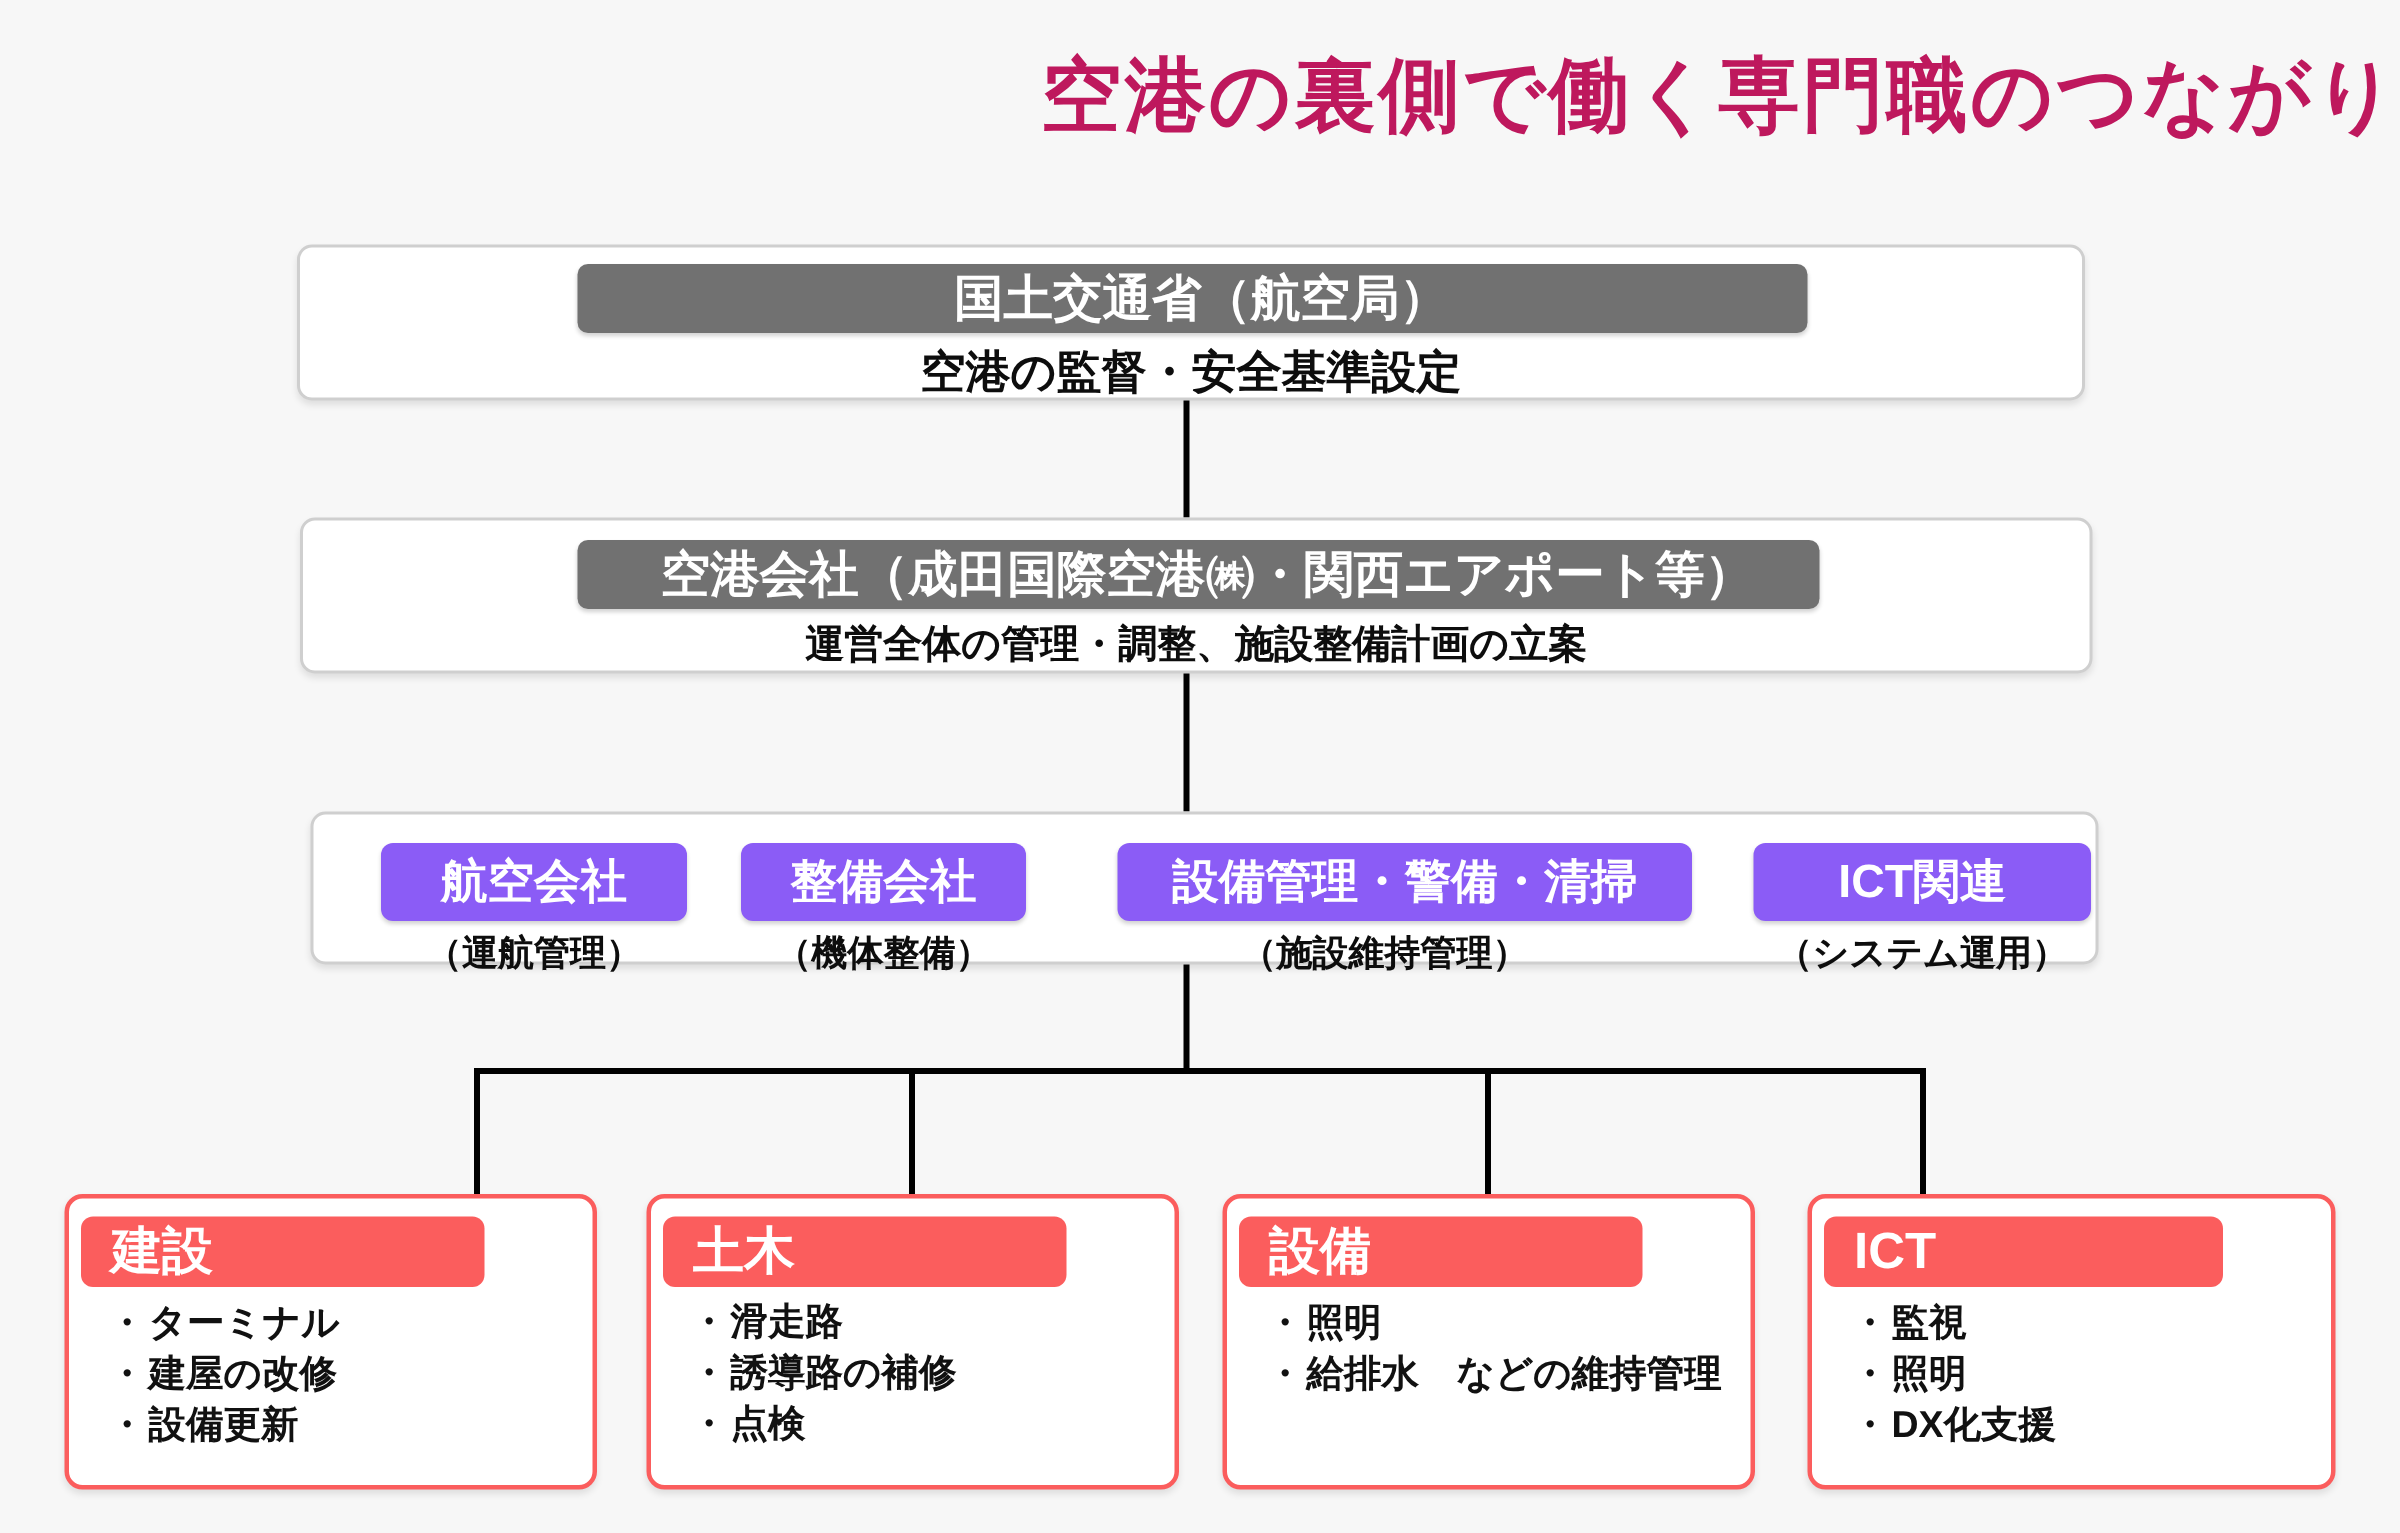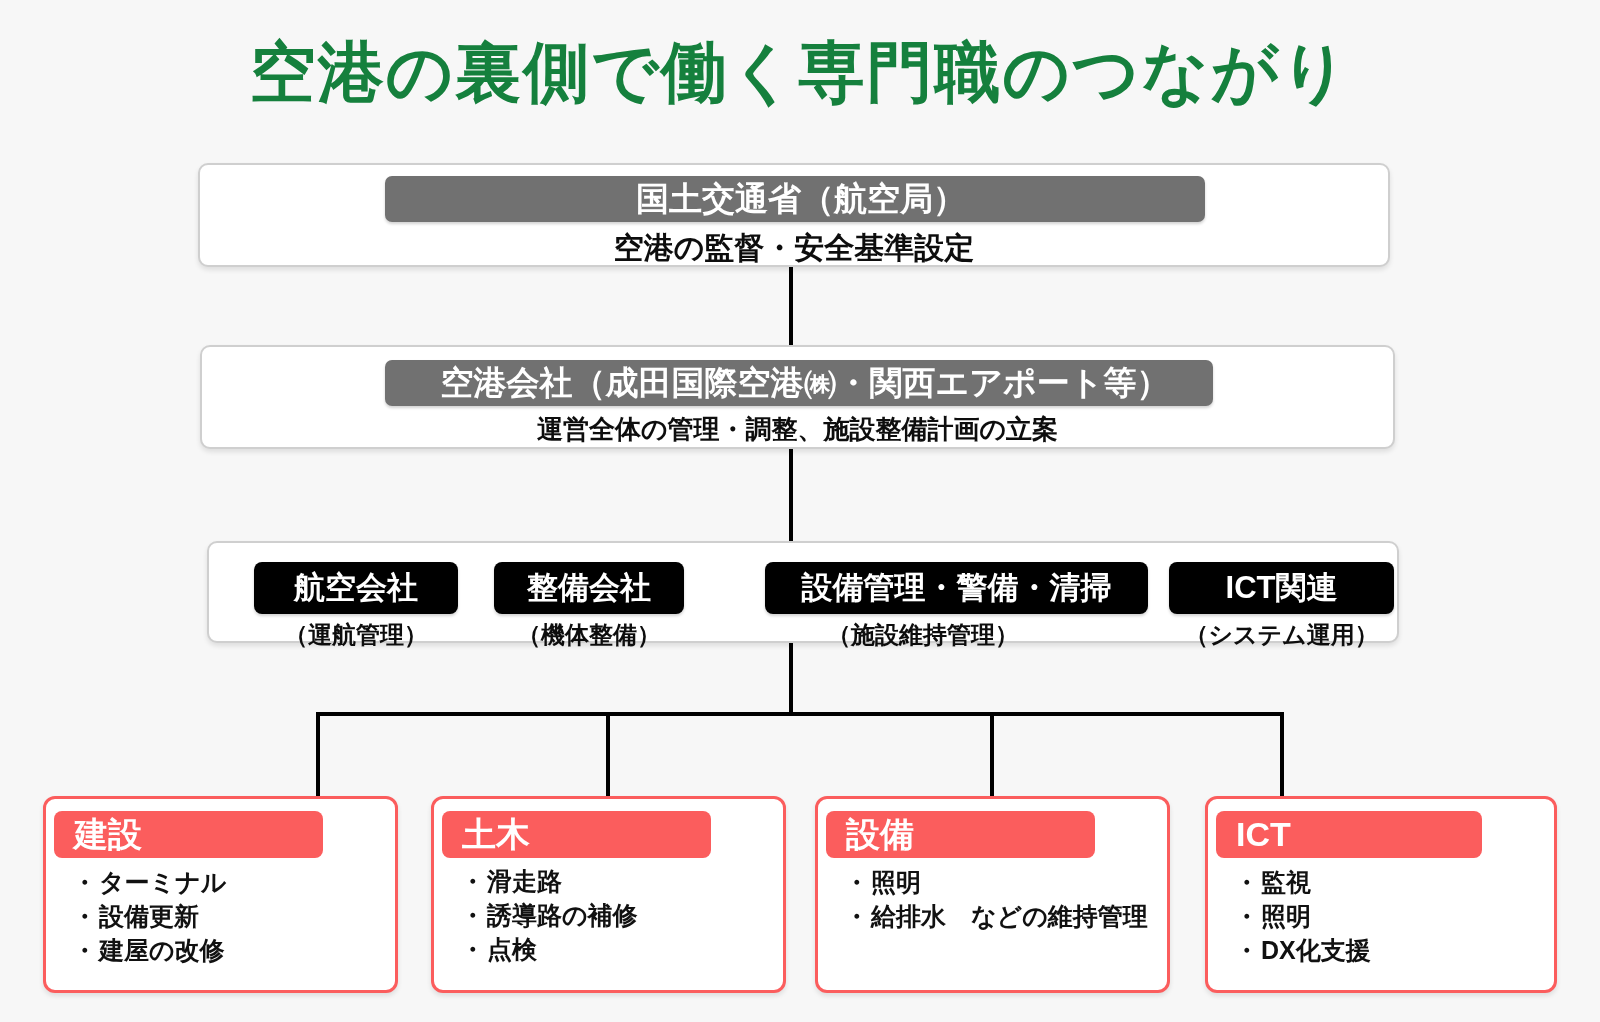--- a/index.html
+++ b/index.html
@@ -10,24 +10,24 @@
     width: 1600px;
     height: 1022px;
     background: #f7f7f7;
     overflow: hidden;
     margin: 0 auto;
   }
   .title {
     position: absolute;
     left: 0; top: 28px;
     width: 1600px;
-    text-align: center;
-    font-size: 66px;
+    text-align: right;
+    font-size: 54px;
     font-weight: 900;
-    color: #15803d;
+    color: #be185d;
     letter-spacing: 2px;
     white-space: nowrap;
   }
   
   .wbox {
     position: absolute;
     background: #ffffff;
     border: 2px solid #cfcfcf;
     border-radius: 10px;
     box-shadow: 0 3px 5px rgba(0,0,0,0.10);
@@ -53,21 +53,21 @@
   .line {
     position: absolute;
     background: #000000;
   }
   
   .pill {
     position: absolute;
     top: 19px;
     height: 52px;
     line-height: 52px;
-    background: #000000;
+    background: #8b5cf6;
     border-radius: 8px;
     color: #ffffff;
     font-weight: 900;
     font-size: 31px;
     text-align: center;
     white-space: nowrap;
     box-shadow: 0 2px 3px rgba(0,0,0,0.18);
   }
   .pill-note {
     position: absolute;
@@ -136,40 +136,40 @@
 
   <div class="line" style="left:789px; top:449px; width:4px; height:92px;"></div>
 
   <div class="wbox" style="left:207px; top:541px; width:1192px; height:102px;">
     <div class="pill" style="left:45px;  width:204px;">航空会社</div>
     <div class="pill-note" style="left:45px; width:204px;">（運航管理）</div>
 
     <div class="pill" style="left:285px; width:190px;">整備会社</div>
     <div class="pill-note" style="left:285px; width:190px;">（機体整備）</div>
 
-    <div class="pill" style="left:556px; width:383px;">設備管理・警備・清掃</div>
+    <div class="pill" style="left:536px; width:383px;">設備管理・警備・清掃</div>
     <div class="pill-note" style="left:524px; width:380px;">（施設維持管理）</div>
 
     <div class="pill" style="left:960px; width:225px;">ICT関連</div>
     <div class="pill-note" style="left:960px; width:225px;">（システム運用）</div>
   </div>
 
   <div class="line" style="left:789px; top:643px; width:4px; height:73px;"></div>
   <div class="line" style="left:316px; top:712px; width:968px; height:4px;"></div>
   <div class="line" style="left:316px; top:712px; width:4px; height:84px;"></div>
   <div class="line" style="left:606px; top:712px; width:4px; height:84px;"></div>
   <div class="line" style="left:990px; top:712px; width:4px; height:84px;"></div>
   <div class="line" style="left:1280px; top:712px; width:4px; height:84px;"></div>
 
   <div class="card" style="left:43px; width:355px;">
     <div class="card-bar">建設</div>
     <div class="card-items">
       <div class="item"><span class="bullet">・</span><span>ターミナル</span></div>
+      <div class="item"><span class="bullet">・</span><span>建屋の改修</span></div>
       <div class="item"><span class="bullet">・</span><span>設備更新</span></div>
-      <div class="item"><span class="bullet">・</span><span>建屋の改修</span></div>
     </div>
   </div>
 
   <div class="card" style="left:431px; width:355px;font-family:Liberation Serif, serif;">
     <div class="card-bar">土木</div>
     <div class="card-items">
       <div class="item"><span class="bullet">・</span><span>滑走路</span></div>
       <div class="item"><span class="bullet">・</span><span>誘導路の補修</span></div>
       <div class="item"><span class="bullet">・</span><span>点検</span></div>
     </div>

